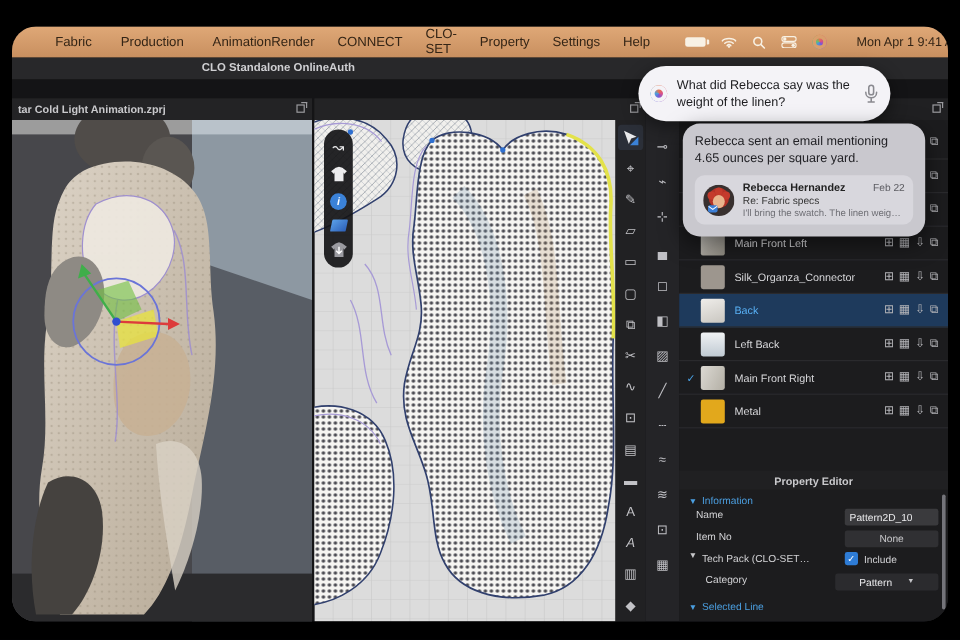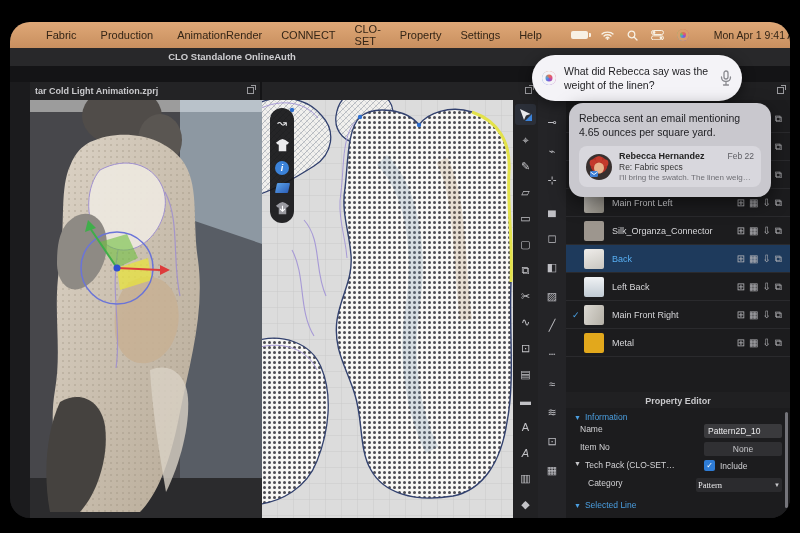--- a/index.html
+++ b/index.html
@@ -24,21 +24,21 @@
   
   .apptitlebar { position:absolute; left:0; top:26px; width:780px; height:18px; background:#28282a; }
   .apptitlebar span { position:absolute; left:0; width:444px; text-align:center; top:3px; font-size:9.5px; color:#cfcfd2; font-weight:bold; }
 
   .panel-title { height:18px; background:#232325; display:flex; align-items:center; position:relative; }
   .panel-title .t { font-size:9px; color:#c9c9cc; font-weight:bold; white-space:nowrap; overflow:hidden; }
   .float-ic { position:absolute; right:6px; top:5px; width:7px; height:7px; border:1px solid #9a9a9e; }
   .float-ic::after { content:""; position:absolute; right:-3px; top:-3px; width:4px; height:4px; border-top:1px solid #9a9a9e; border-right:1px solid #9a9a9e; }
 
   
-  .win3d { position:absolute; left:0; top:60px; width:250px; height:436px; background:#1b1b1d;padding-left:20px; }
+  .win3d { position:absolute; left:0; top:60px; width:250px; height:436px; background:#1b1b1d; }
   .win3d .panel-title .t { margin-left:4px; }
   .view3d { width:250px; height:418px; display:block; }
 
   
   .win2d { position:absolute; left:252px; top:60px; width:276px; height:436px; background:#1b1b1d; }
   .win2d .panel-title .t { position:absolute; left:0; width:100%; text-align:center; }
   .canvas2d { position:absolute; left:0; top:18px; width:251px; height:418px; }
   .tools-col { position:absolute; top:18px; width:25px; height:418px; background:#212123; display:flex; flex-direction:column; align-items:center; padding-top:4px; }
   .win2d .tools-col { right:0; }
   .tool { width:21px; height:21px; margin-bottom:5px; display:flex; align-items:center; justify-content:center;
@@ -84,21 +84,21 @@
   .pe-title { height:16px; text-align:center; color:#c9c9cc; font-weight:bold; font-size:9px; padding-top:4px; background:#202022; }
   .pe-sec { color:#4b9fe1; padding:4px 0 2px 8px; font-size:8.5px; }
   .pe-sec .tri { font-size:7px; margin-right:4px; }
   .pe-row { display:flex; align-items:flex-start; height:18px; padding:0 8px 0 14px; color:#d2d2d5; }
   .pe-row .lbl { flex:1; white-space:nowrap; overflow:hidden; }
   .pe-field { width:78px; height:14px; background:#3a3a3d; border-radius:2px; color:#ececee;
     padding:2px 4px 0; white-space:nowrap; overflow:hidden; }
   .pe-field.dim { background:#303033; text-align:center; color:#c8c8cb; }
   .pe-check { display:flex; align-items:center; gap:5px; width:78px; }
   .cbox { width:11px; height:11px; background:#2e7cd6; border-radius:2px; color:#fff; font-size:8px; text-align:center; line-height:11px; }
-  .pe-drop { width:86px; height:14px; background:#2b2b2e; border-radius:2px; display:flex; align-items:center; padding:0 2px;font-family:Liberation Serif, serif; }
+  .pe-drop { width:86px; height:14px; background:#2b2b2e; border-radius:2px; display:flex; align-items:center; padding:0 20px; }
   .pe-drop .dv { flex:1; color:#ececee; }
   .pe-drop .da { font-size:6px; color:#c8c8cb; }
   .pe-scroll { position:absolute; right:2px; top:20px; width:3px; height:96px; background:#74747a; border-radius:2px; }
 
   
   .overlay { position:absolute; left:0; top:0; width:780px; height:496px; pointer-events:none; z-index:20; }
   .q-bubble { position:absolute; left:522px; top:33px; width:210px; height:46px; background:#f4f3f7; border-radius:23px;
     box-shadow:0 4px 14px rgba(0,0,0,.45); display:flex; align-items:center; padding:0 10px; pointer-events:auto; }
   .q-ball { width:14px; height:14px; border-radius:50%; flex:none; margin-right:8px;
     background:conic-gradient(#e8744a,#d94f8a,#7a57d8,#49a0dd,#e8744a); box-shadow:inset 0 0 0 3.5px #f4f3f7; }

